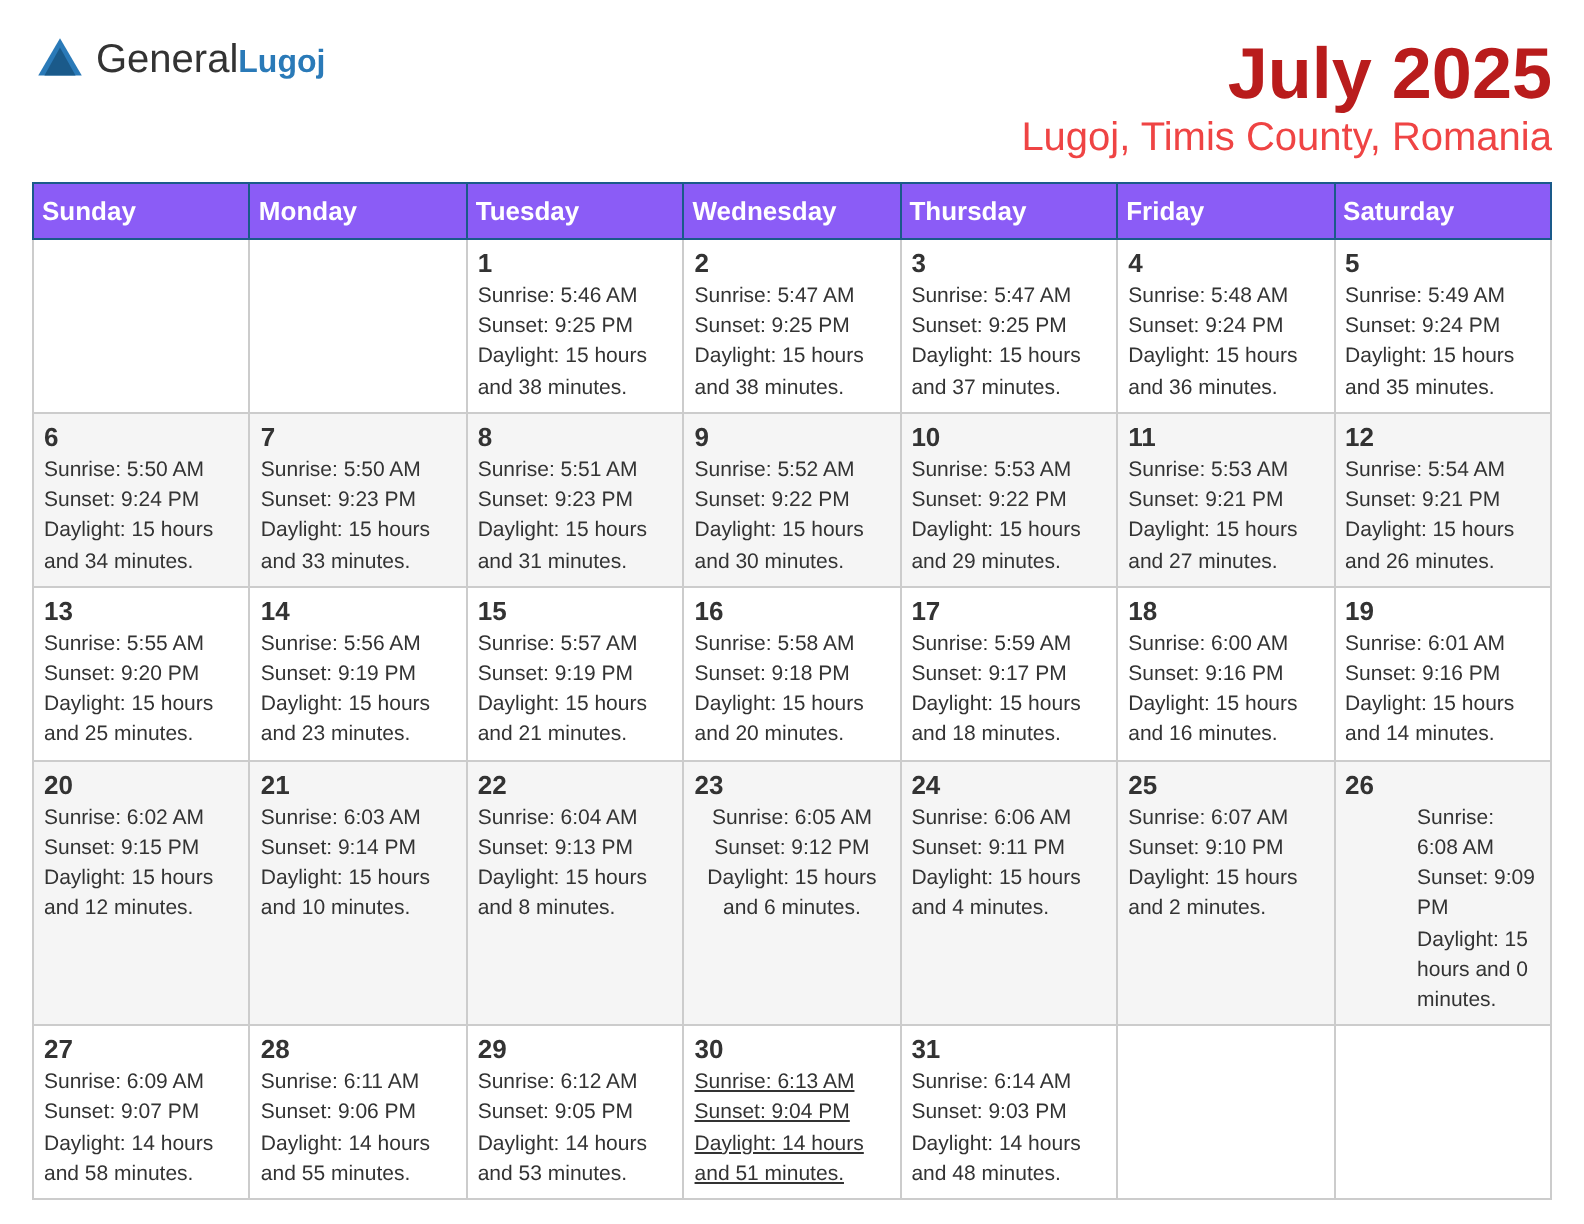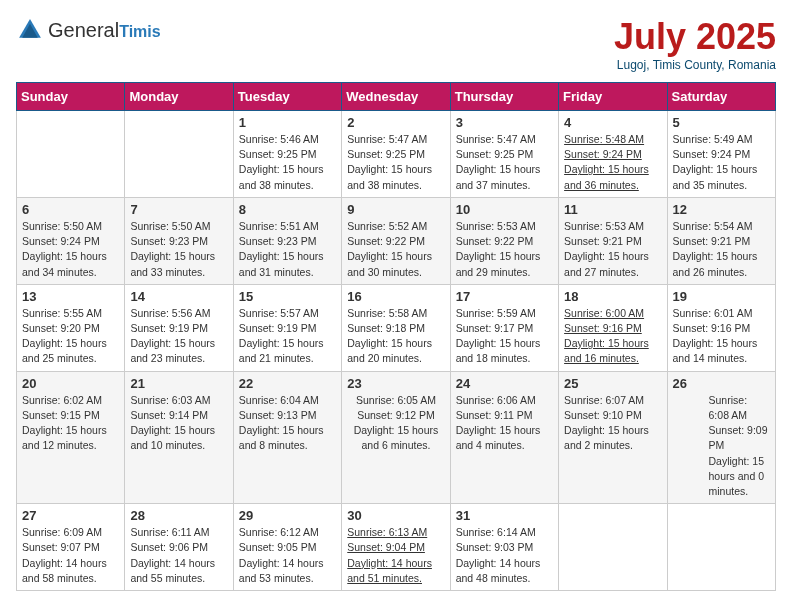--- a/index.html
+++ b/index.html
@@ -27,30 +27,30 @@
     }
     .title-block {
       text-align: right;
     }
     .month-title {
       font-size: 36px;
       font-weight: bold;
       color: #b91c1c;
     }
     .location-title {
-      font-size: 12px;
-      color: #0c4a6e;
+      font-size: 20px;
+      color: #ef4444;
     }
     .calendar {
       width: 100%;
       border-collapse: collapse;
       border: 1px solid #ccc;
     }
     .calendar th {
-      background-color: #be185d;
+      background-color: #8b5cf6;
       color: #fff;
       font-size: 13px;
       font-weight: bold;
       padding: 6px 4px;
       text-align: left;
       border: 1px solid #1a5a8a;
     }
     .calendar td {
       vertical-align: top;
       padding: 4px 5px;
@@ -82,21 +82,21 @@
 </head>
 <body>
 
 <div class="header">
   <div class="logo">
     <svg class="logo-icon" viewBox="0 0 36 36">
       <polygon points="18,4 32,28 4,28" fill="#2a7ab8"></polygon>
       <polygon points="18,10 28,28 8,28" fill="#1a5a8a"></polygon>
     </svg>
     <div>
-      <span style="font-size:20px;font-weight:normal;color:#333;">General</span><span style="font-size:16px;font-weight:bold;color:#2a7ab8;">Timis</span>
+      <span style="font-size:20px;font-weight:normal;color:#333;">General</span><span style="font-size:16px;font-weight:bold;color:#2a7ab8;">Lugoj</span>
     </div>
   </div>
   <div class="title-block">
     <div class="month-title">July 2025</div>
     <div class="location-title">Lugoj, Timis County, Romania</div>
   </div>
 </div>
 
 <table class="calendar">
   <thead>
@@ -127,21 +127,21 @@
 Daylight: 15 hours and 38 minutes.</div>
         </td>
         <td>
           <span class="day-number">3</span>
           <div class="day-info" style="white-space: pre-line;">Sunrise: 5:47 AM
 Sunset: 9:25 PM
 Daylight: 15 hours and 37 minutes.</div>
         </td>
         <td>
           <span class="day-number">4</span>
-          <div class="day-info" style="white-space: pre-line; text-decoration: underline;">Sunrise: 5:48 AM
+          <div class="day-info" style="white-space: pre-line;">Sunrise: 5:48 AM
 Sunset: 9:24 PM
 Daylight: 15 hours and 36 minutes.</div>
         </td>
         <td>
           <span class="day-number">5</span>
           <div class="day-info" style="white-space: pre-line;">Sunrise: 5:49 AM
 Sunset: 9:24 PM
 Daylight: 15 hours and 35 minutes.</div>
         </td>
       </tr>
@@ -215,21 +215,21 @@
 Daylight: 15 hours and 20 minutes.</div>
         </td>
         <td>
           <span class="day-number">17</span>
           <div class="day-info" style="white-space: pre-line;">Sunrise: 5:59 AM
 Sunset: 9:17 PM
 Daylight: 15 hours and 18 minutes.</div>
         </td>
         <td>
           <span class="day-number">18</span>
-          <div class="day-info" style="white-space: pre-line; text-decoration: underline;">Sunrise: 6:00 AM
+          <div class="day-info" style="white-space: pre-line;">Sunrise: 6:00 AM
 Sunset: 9:16 PM
 Daylight: 15 hours and 16 minutes.</div>
         </td>
         <td>
           <span class="day-number">19</span>
           <div class="day-info" style="white-space: pre-line;">Sunrise: 6:01 AM
 Sunset: 9:16 PM
 Daylight: 15 hours and 14 minutes.</div>
         </td>
       </tr>

